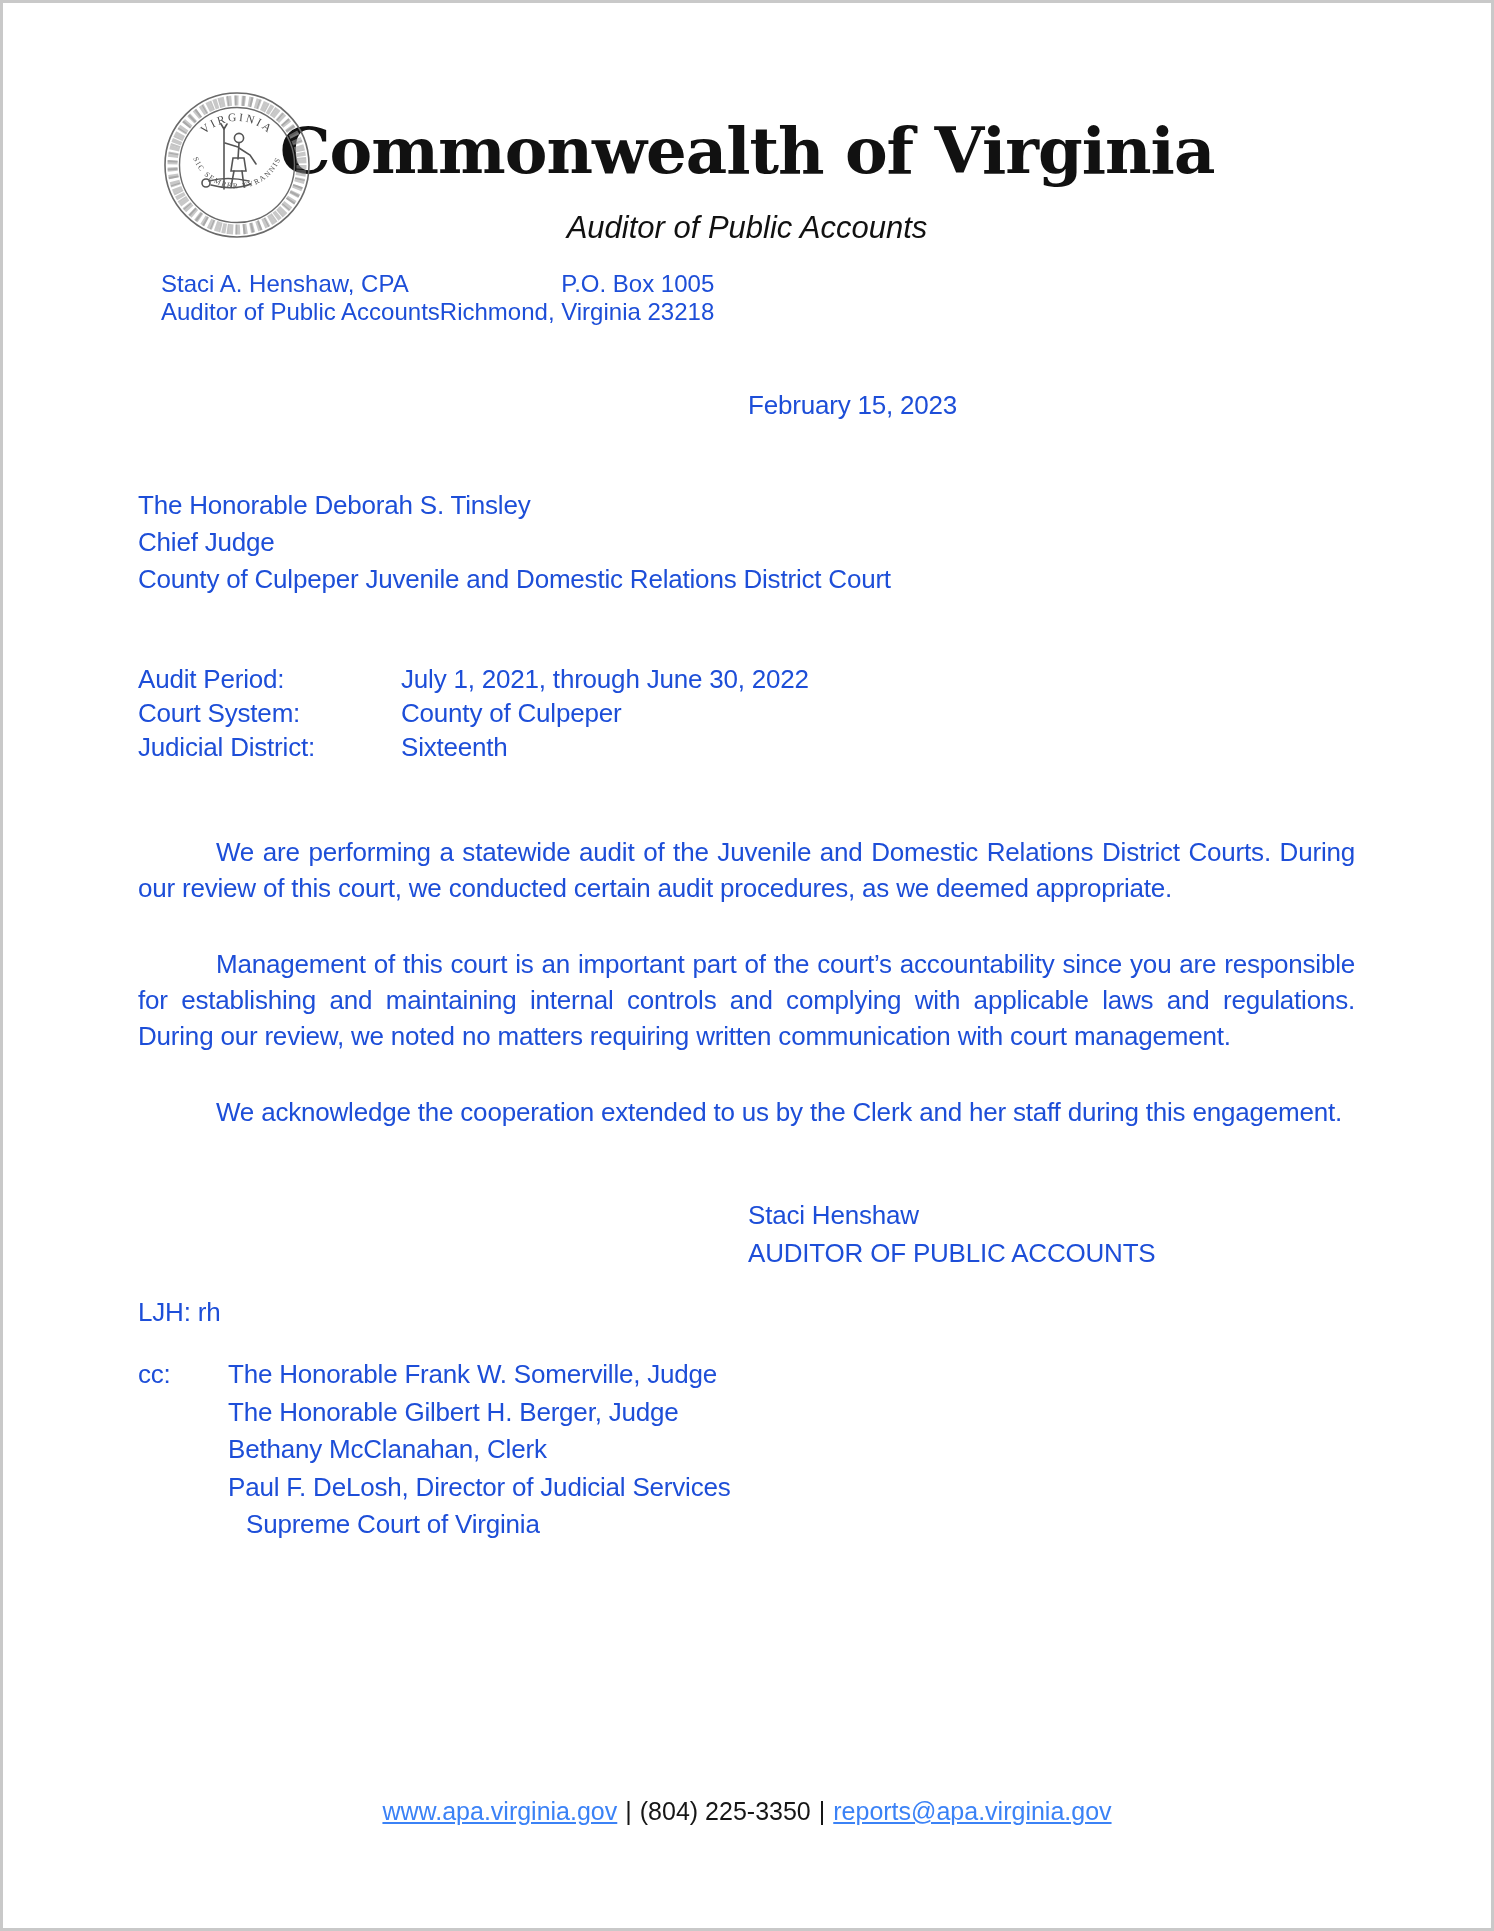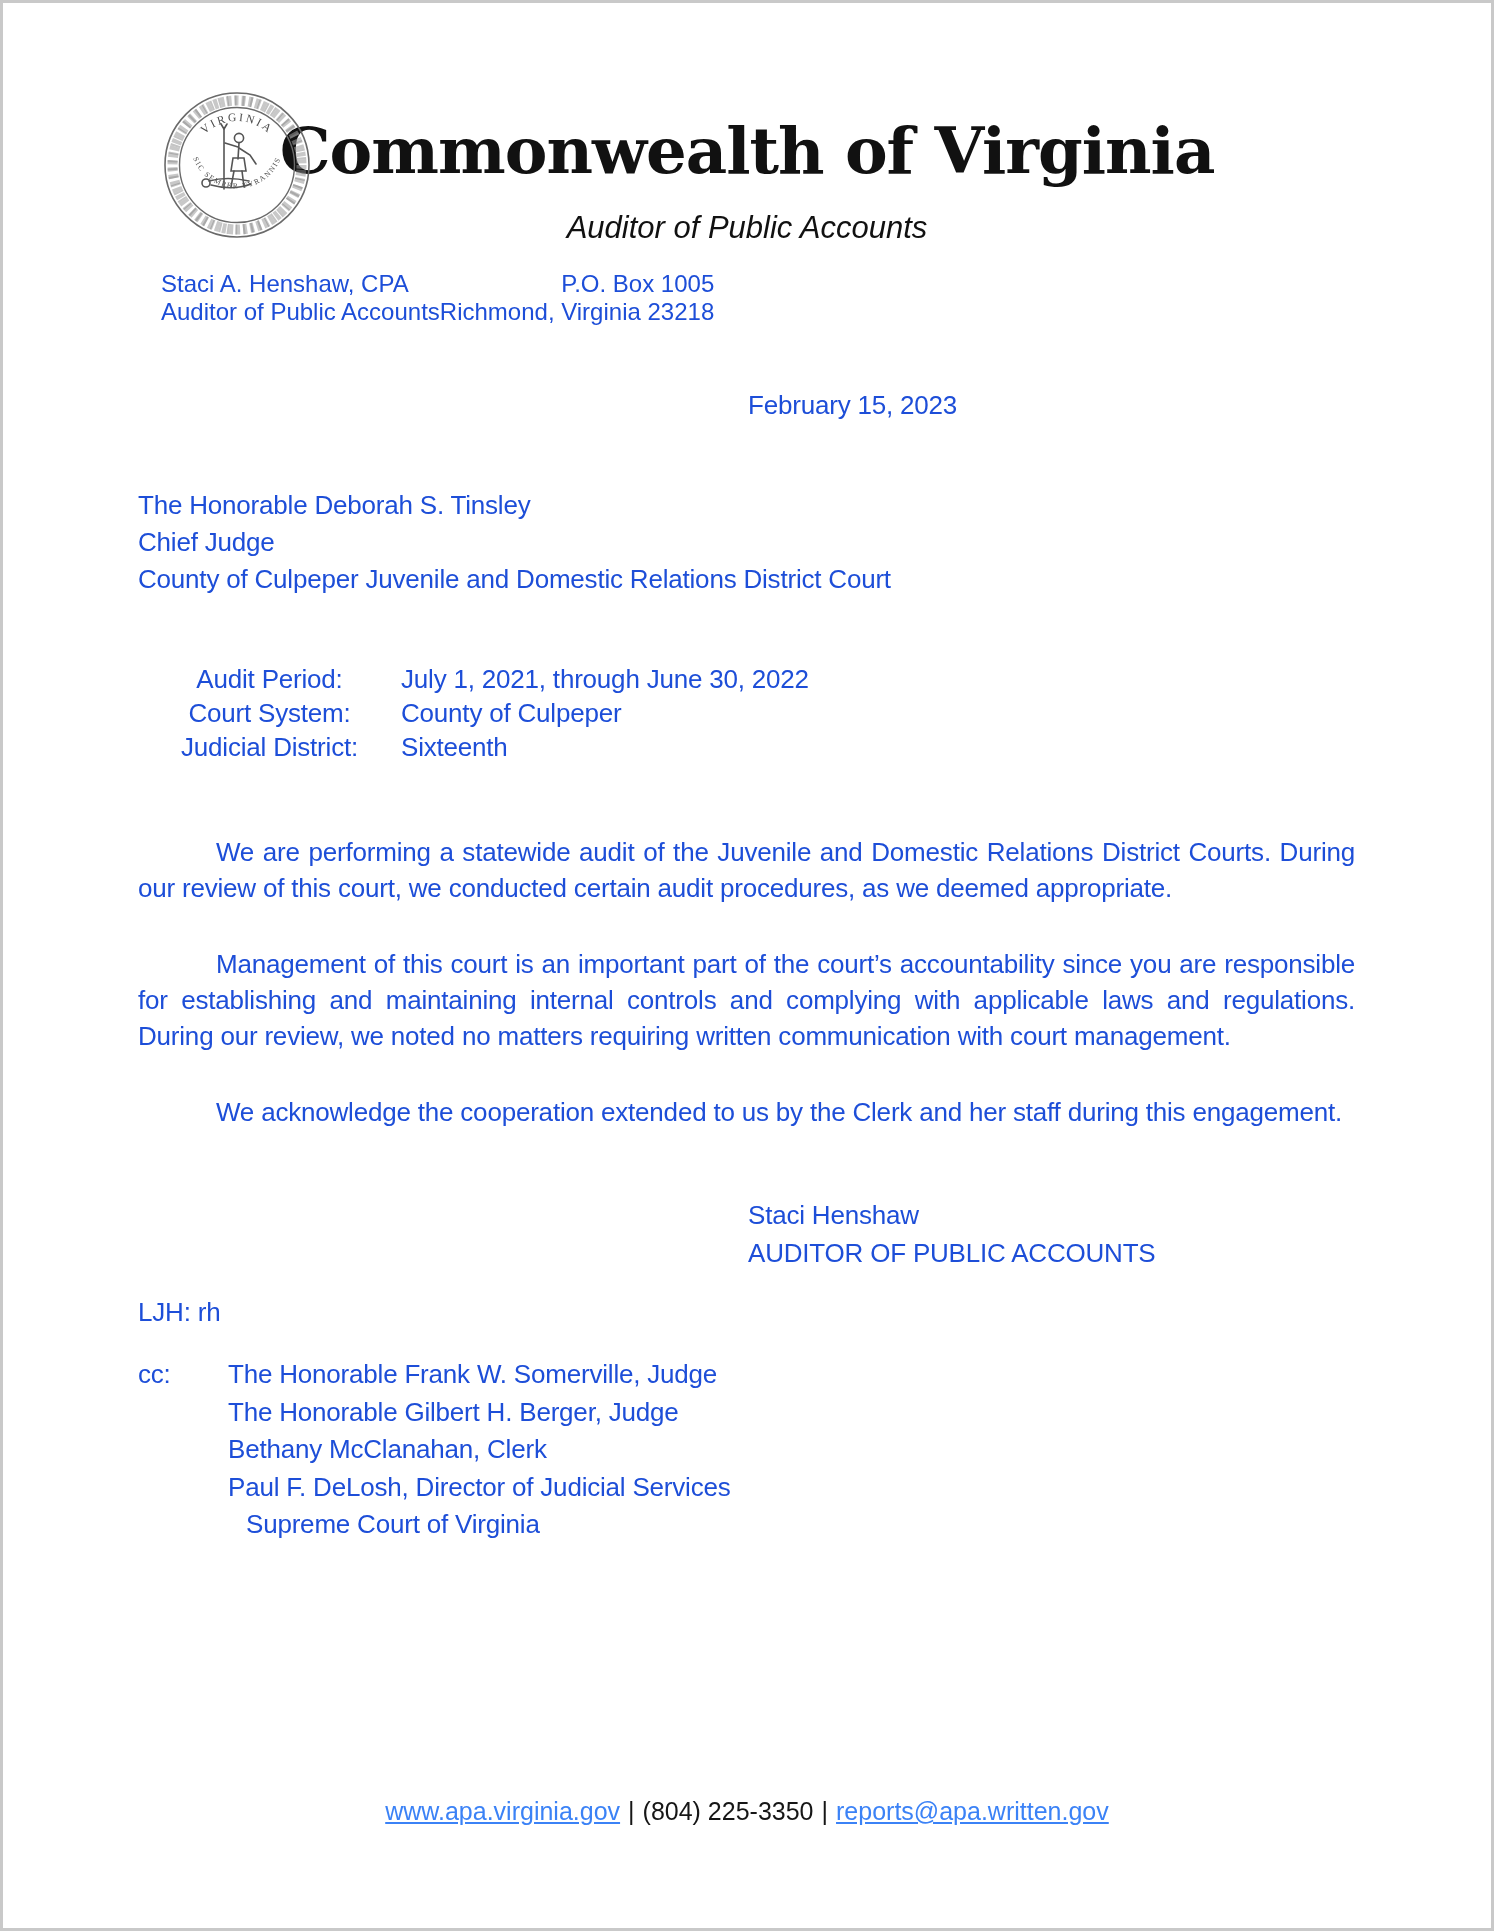--- a/index.html
+++ b/index.html
@@ -60,21 +60,21 @@
     letter-spacing: -0.2px;
     line-height: 36px;
     color: #1d4ed8;
   }
   .date-line { margin-top: 66px; }
   .date-line .date-text { margin-left: 610px; }
 
   .recipient { margin-top: 64px; line-height: 37px; }
 
   .audit-info { margin-top: 64px; }
-  .audit-row { display: flex; line-height: 34px; text-align: center; }
+  .audit-row { display: flex; line-height: 34px; }
   .audit-label { width: 263px; flex: 0 0 263px; }
 
   .body-paragraphs { margin-top: 70px; }
   .body-paragraphs p {
     text-align: justify;
     text-indent: 78px;
     line-height: 36px;
   }
   .body-paragraphs p + p { margin-top: 40px; }
 
@@ -209,16 +209,16 @@
         <div class="cc-item">The Honorable Gilbert H. Berger, Judge</div>
         <div class="cc-item">Bethany McClanahan, Clerk</div>
         <div class="cc-item">Paul F. DeLosh, Director of Judicial Services</div>
         <div class="cc-item cc-item-sub">Supreme Court of Virginia</div>
       </div>
     </div>
 
   </div>
 
   <div class="footer">
-    <a href="#">www.apa.virginia.gov</a><span class="sep">|</span><span>(804) 225-3350</span><span class="sep">|</span><a href="#">reports@apa.written.gov</a>
+    <a href="#">www.apa.virginia.gov</a><span class="sep">|</span><span>(804) 225-3350</span><span class="sep">|</span><a href="#">reports@apa.virginia.gov</a>
   </div>
 
 </div>
 
 </body></html>

